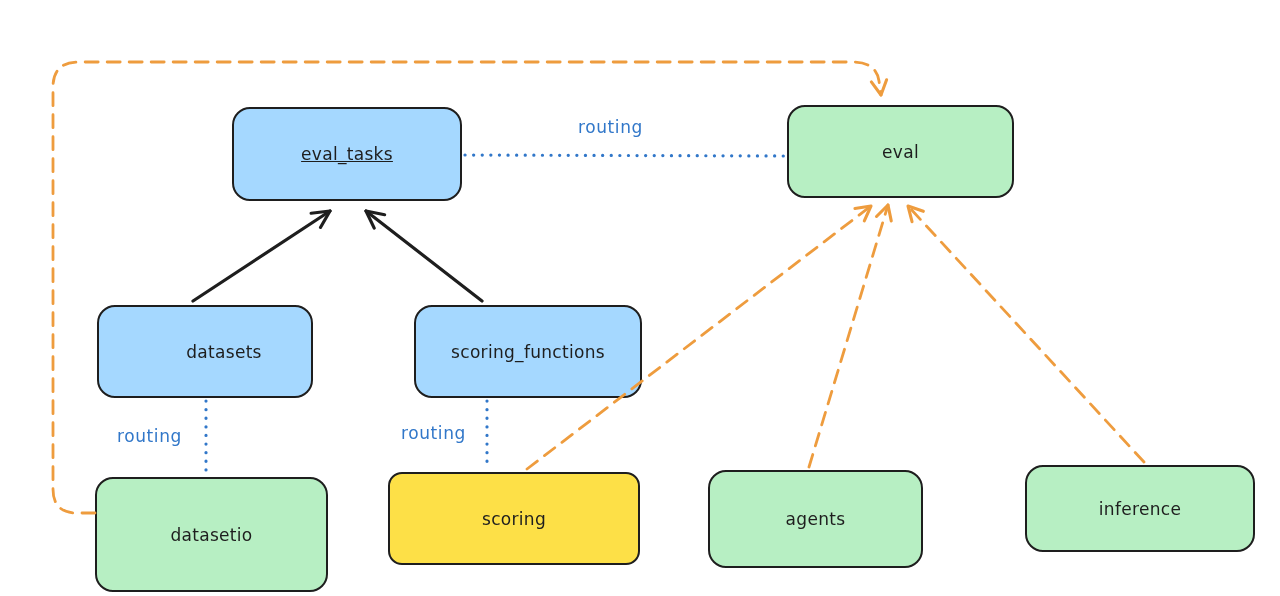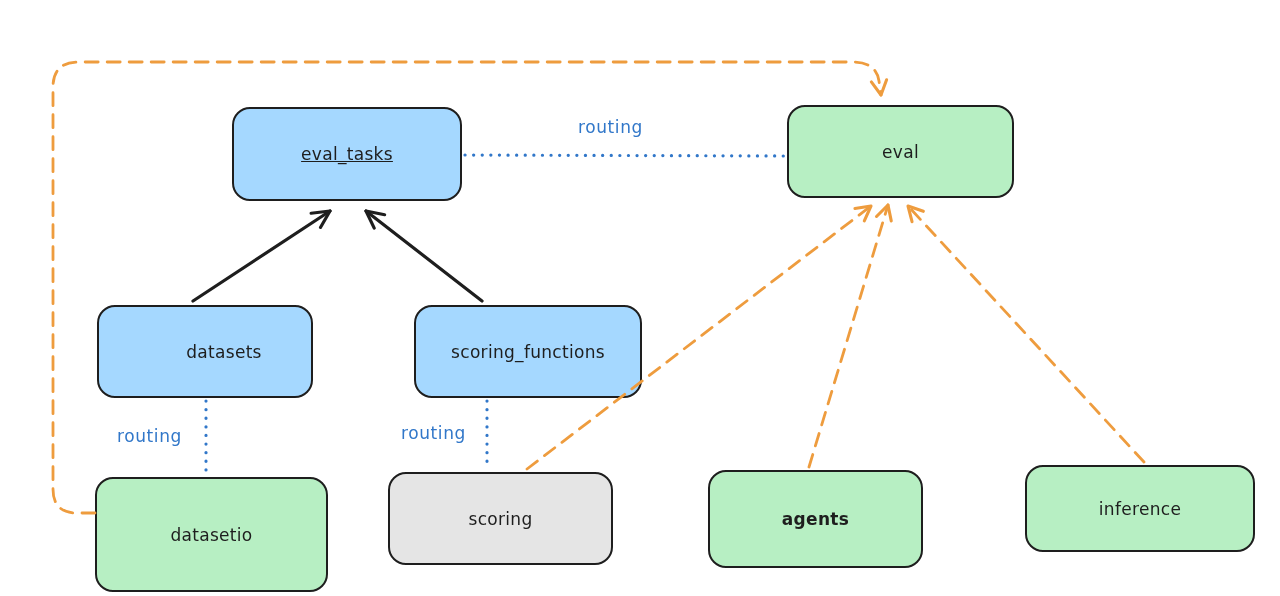--- a/index.html
+++ b/index.html
@@ -54,25 +54,25 @@
   </div>
 
   <div class="node" style="left: 366px; top: 305px; width: 228px; height: 93px; background-color: rgb(165, 216, 255); margin-left: 48px;">
     <span class="node-label">scoring_functions</span>
   </div>
 
   <div class="node" style="left: 95px; top: 477px; width: 233px; height: 115px; background-color: rgb(183, 239, 195);">
     <span class="node-label">datasetio</span>
   </div>
 
-  <div class="node" style="left: 388px; top: 472px; width: 225px; height: 93px; background-color: #e5e5e5;">
+  <div class="node" style="left: 388px; top: 472px; width: 252px; height: 93px; background-color: #fde047; border-radius: 14px;">
     <span class="node-label">scoring</span>
   </div>
 
-  <div class="node" style="left: 708px; top: 470px; width: 215px; height: 98px; background-color: rgb(183, 239, 195); font-weight: bold;">
+  <div class="node" style="left: 708px; top: 470px; width: 215px; height: 98px; background-color: rgb(183, 239, 195);">
     <span class="node-label">agents</span>
   </div>
 
   <div class="node" style="left: 1025px; top: 465px; width: 230px; height: 87px; background-color: rgb(183, 239, 195);">
     <span class="node-label">inference</span>
   </div>
 
   <div class="edge-label" style="left: 578px; top: 117px; color: rgb(49, 119, 201);">routing</div>
 
   <div class="edge-label" style="left: 117px; top: 426px; color: rgb(49, 119, 201);">routing</div>

